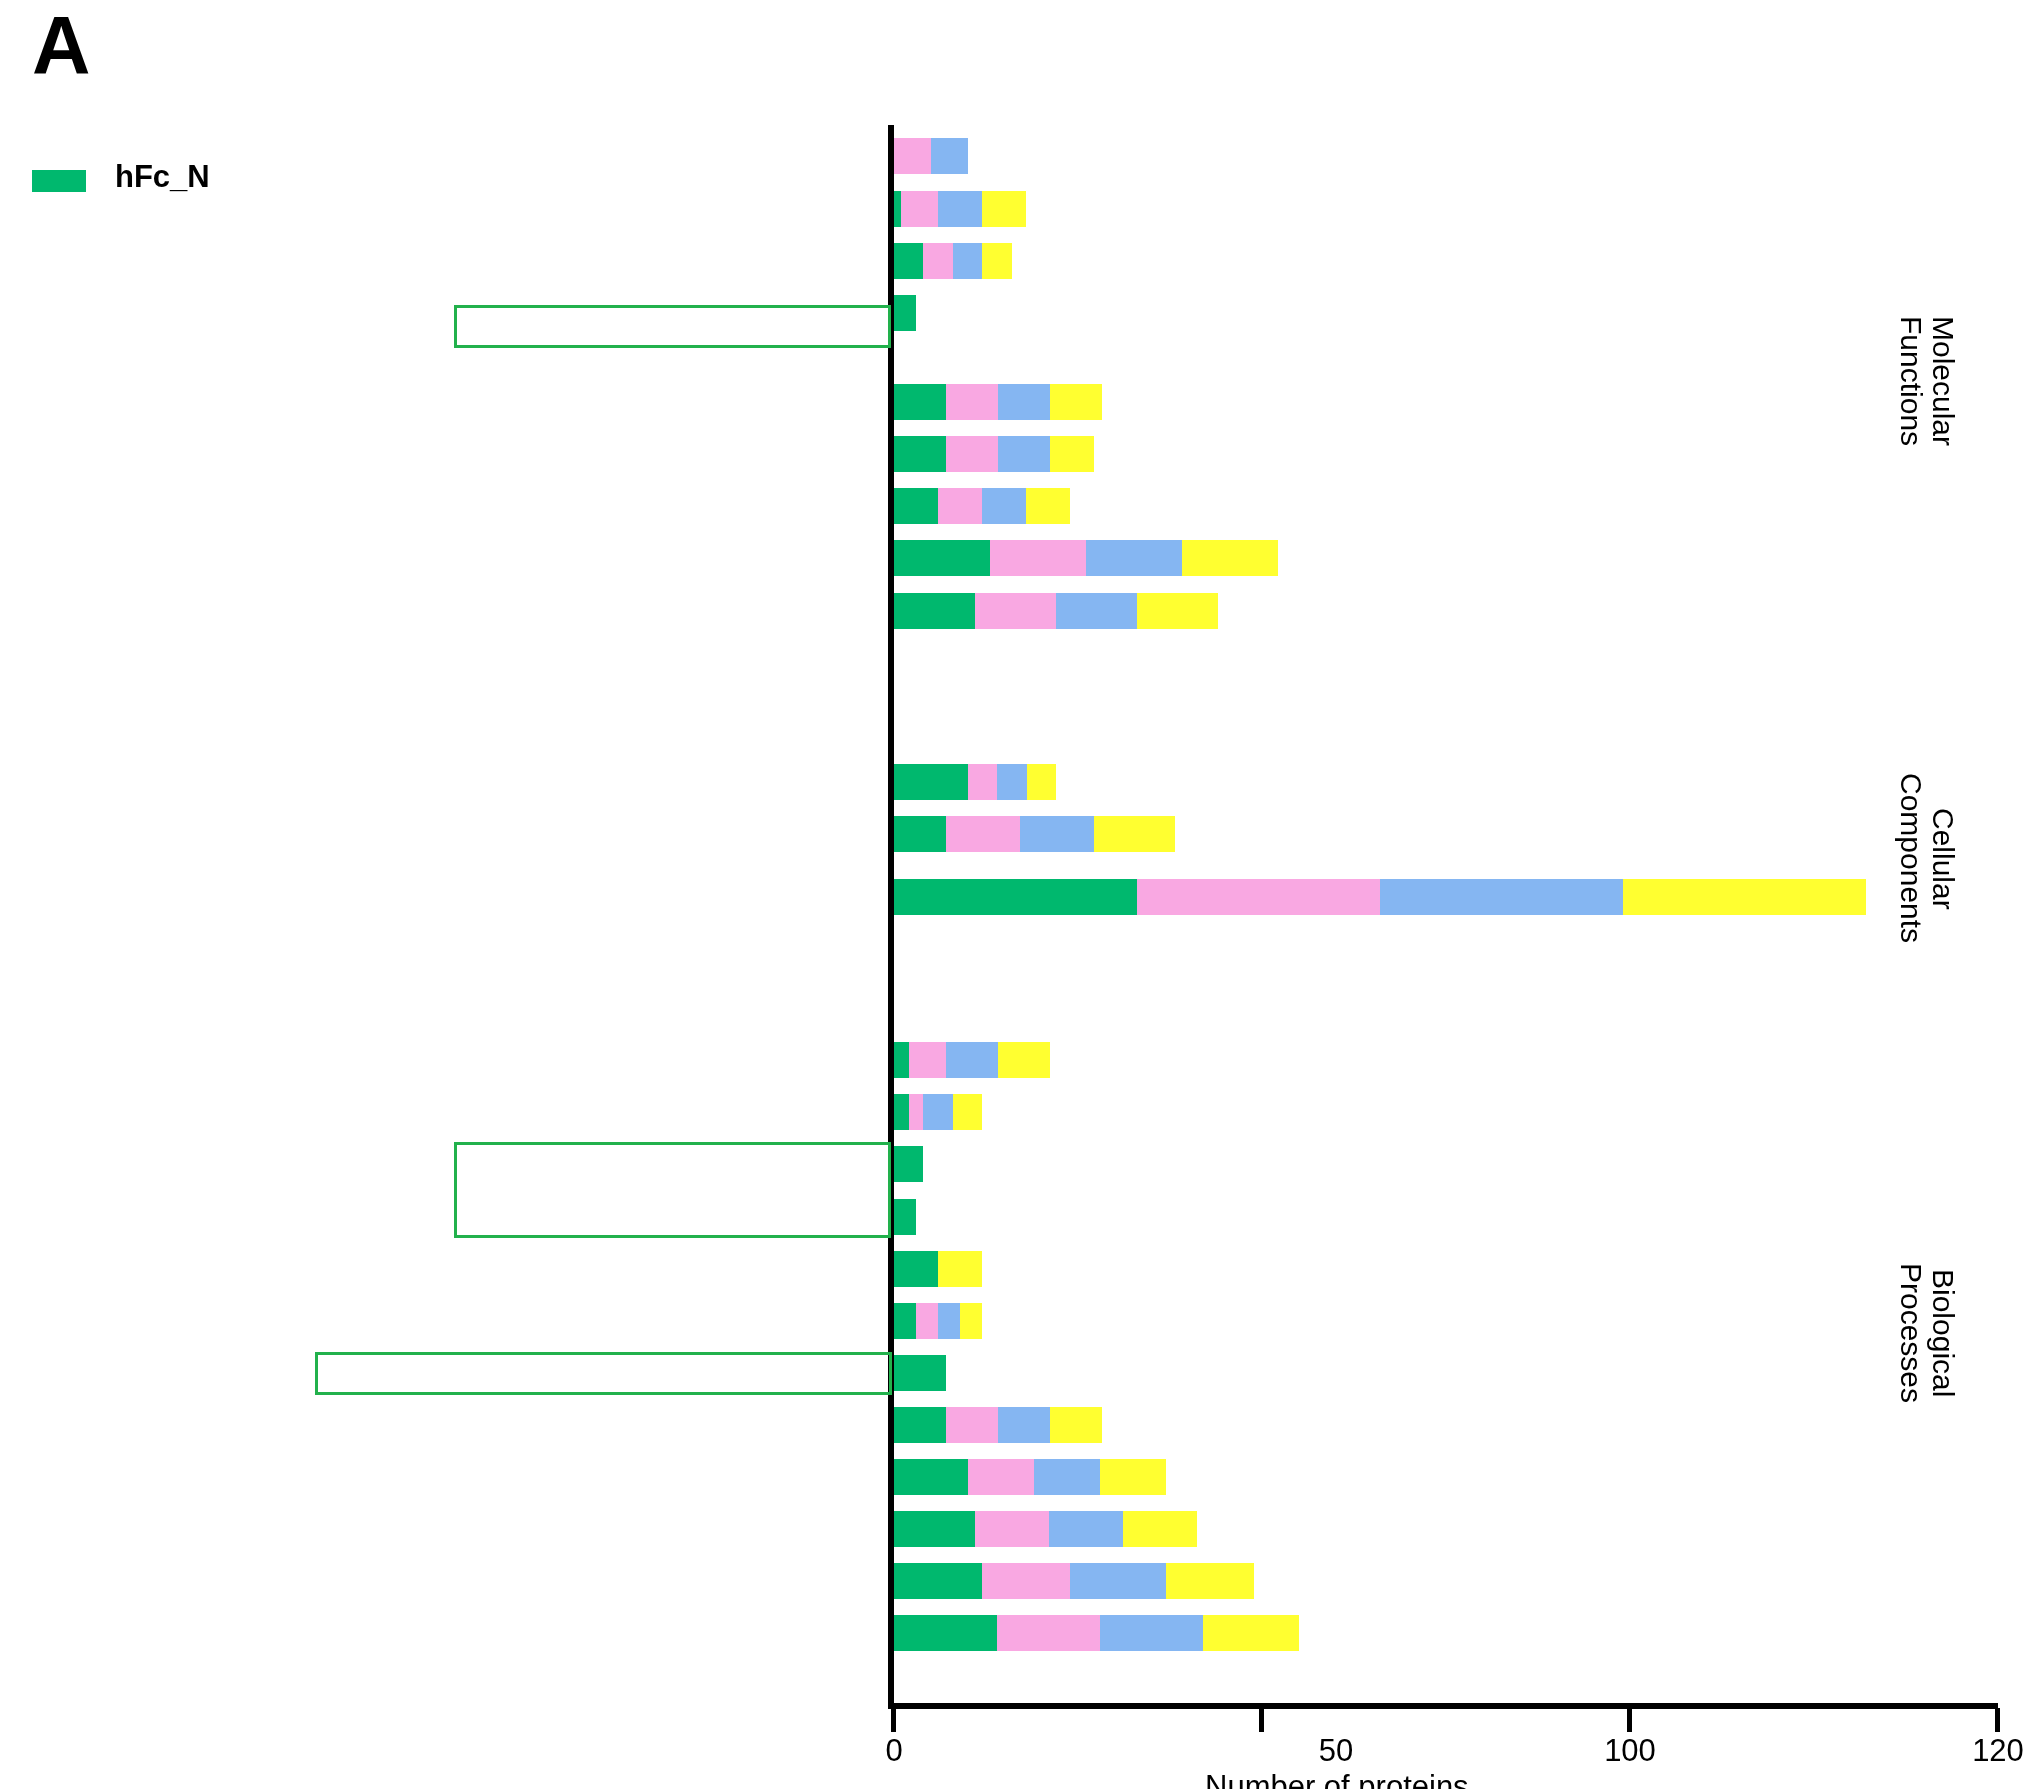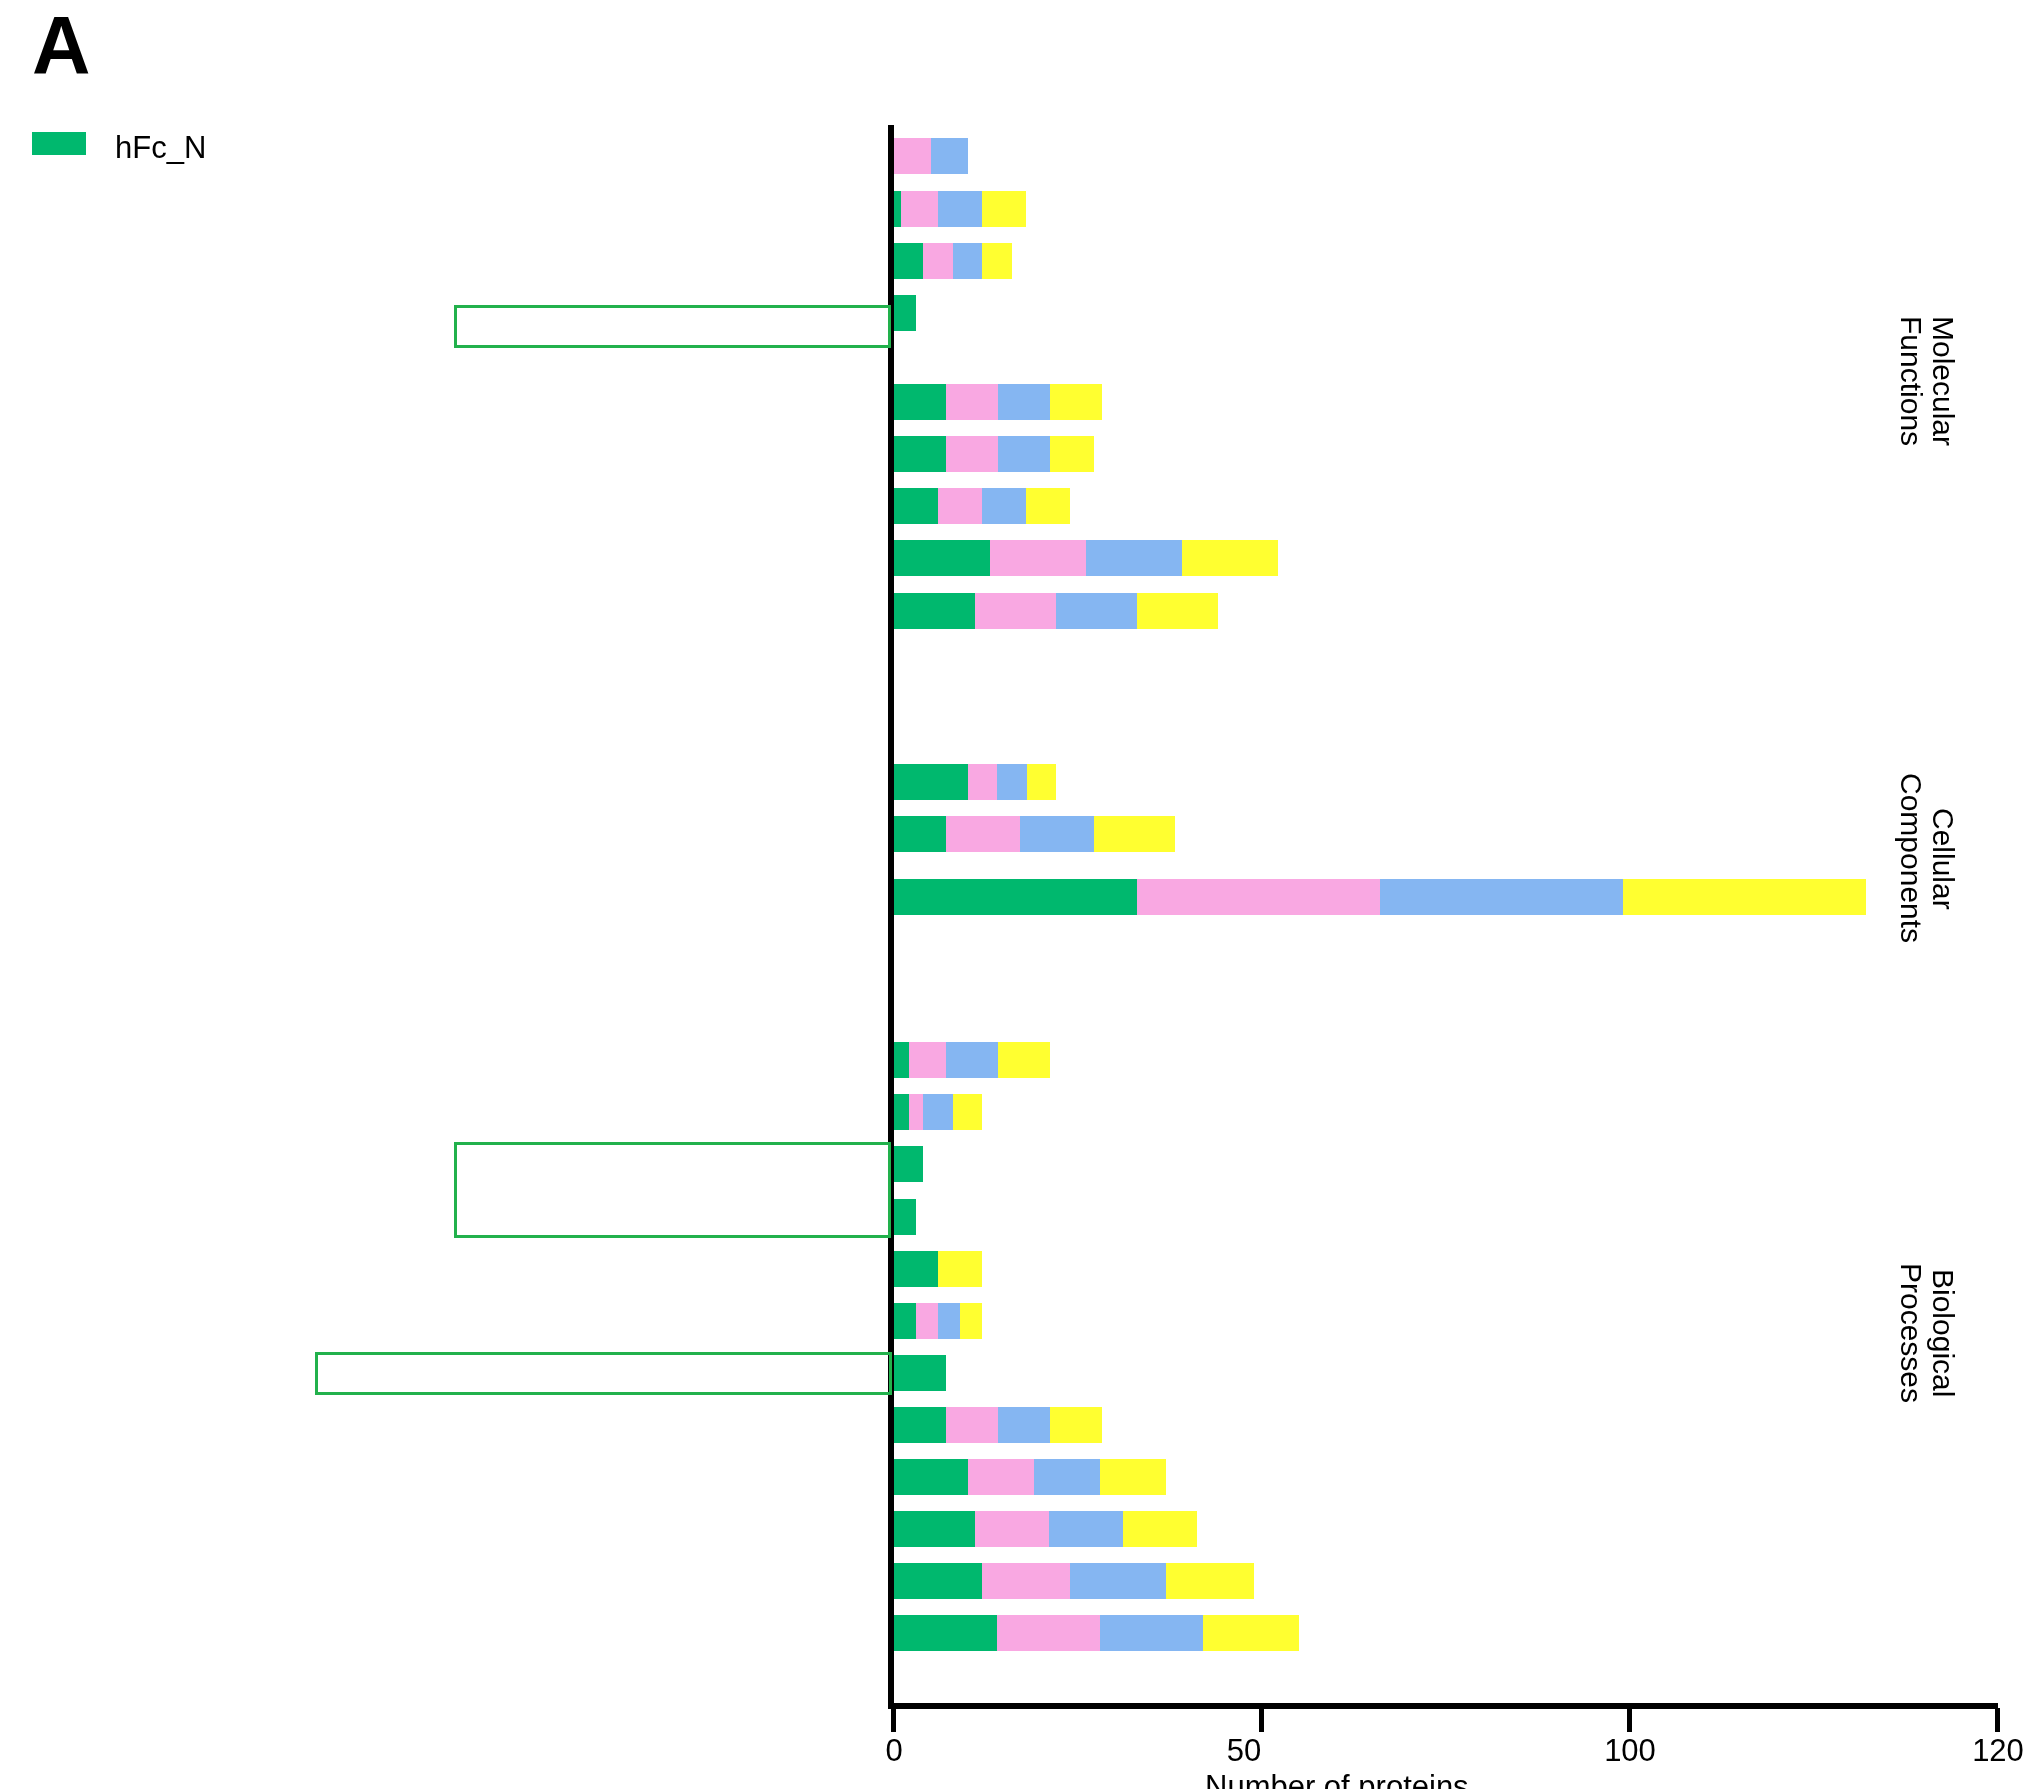--- a/index.html
+++ b/index.html
@@ -27,22 +27,23 @@
 
   
   #legend {
     position: absolute;
     left: 32px;
     top: 132px;
     width: 279px;
   }
   .legend-item {
     display: flex;
-    align-items: flex-start;
+    align-items: flex-end;
     height: 60px;
+    font-weight: bold;
   }
   .legend-swatch {
     width: 54px;
     height: 22.5px;
     flex: 0 0 auto;
   }
   .legend-label {
     margin-left: 29px;
     font-size: 31px;
     line-height: 1;
@@ -322,21 +323,21 @@
           <div class="seg" style="width: 103px; background: rgb(249, 168, 226);"></div>
           <div class="seg" style="width: 103px; background: rgb(133, 182, 242);"></div>
           <div class="seg" style="width: 96px; background: rgb(255, 255, 48);"></div>
         </div>
       </div>
     </div>
   <div id="ticks-layer">
       <div class="x-tick" style="left: 891px;"></div>
       <div class="x-tick-label" style="left: 894px;">0</div>
       <div class="x-tick" style="left: 1259px;"></div>
-      <div class="x-tick-label" style="left: 1244px;">50</div>
+      <div class="x-tick-label" style="left: 1336px;">50</div>
       <div class="x-tick" style="left: 1627px;"></div>
       <div class="x-tick-label" style="left: 1630px;">100</div>
       <div class="x-tick" style="left: 1995px;"></div>
       <div class="x-tick-label" style="left: 1998px;">120</div>
     </div>
   <div id="group-labels-layer">
       <div class="group-label" style="top: 293px; left: 1895px; height: 177px;">Molecular
 Functions</div>
       <div class="group-label" style="top: 751px; left: 1895px; height: 215px;">Cellular
 Components</div>

